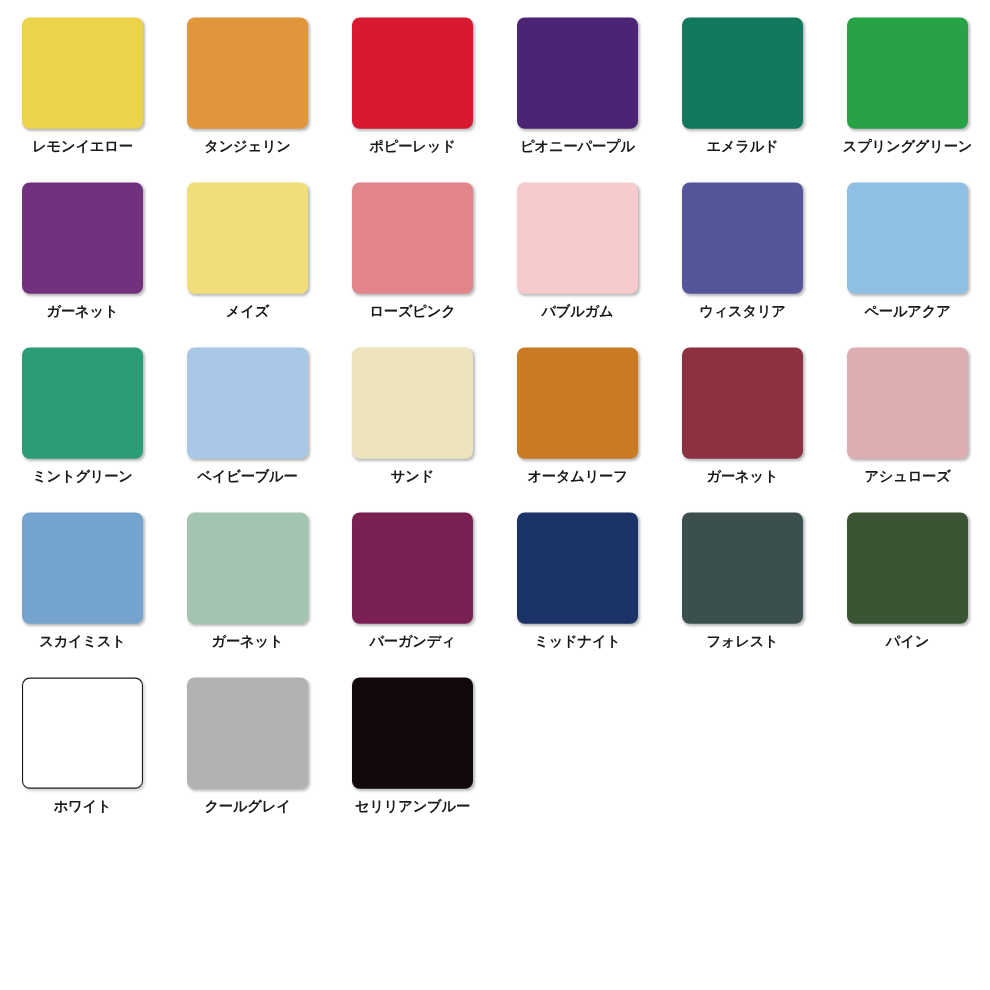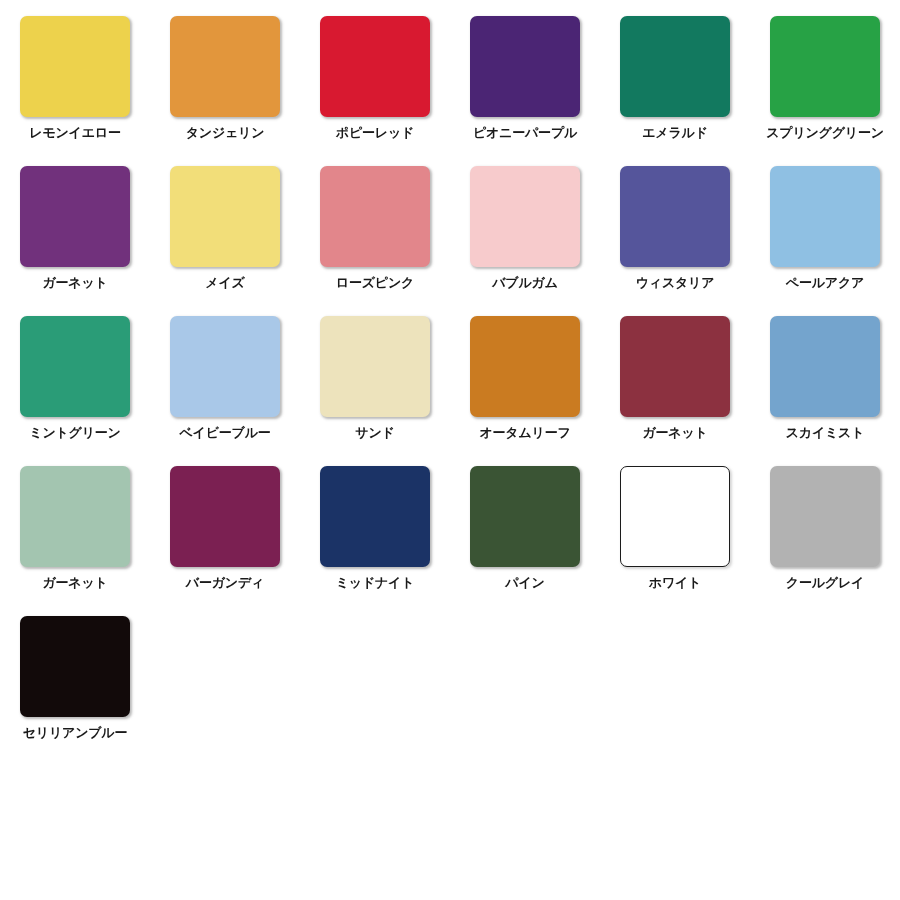--- a/index.html
+++ b/index.html
@@ -121,34 +121,42 @@
     </div>
     <div class="swatch-cell">
       <div class="swatch-chip" style="background-color: rgb(202, 123, 33);"></div>
       <div class="swatch-label">オータムリーフ</div>
     </div>
     <div class="swatch-cell">
       <div class="swatch-chip" style="background-color: rgb(140, 49, 64);"></div>
       <div class="swatch-label">ガーネット</div>
     </div>
     <div class="swatch-cell">
+      <div class="swatch-chip" style="background-color: rgb(221, 173, 178);"></div>
+      <div class="swatch-label">アシュローズ</div>
+    </div>
+    <div class="swatch-cell">
       <div class="swatch-chip" style="background-color: rgb(116, 164, 205);"></div>
       <div class="swatch-label">スカイミスト</div>
     </div>
     <div class="swatch-cell">
       <div class="swatch-chip" style="background-color: rgb(163, 197, 176);"></div>
       <div class="swatch-label">ガーネット</div>
     </div>
     <div class="swatch-cell">
       <div class="swatch-chip" style="background-color: rgb(123, 32, 82);"></div>
       <div class="swatch-label">バーガンディ</div>
     </div>
     <div class="swatch-cell">
       <div class="swatch-chip" style="background-color: rgb(27, 51, 102);"></div>
       <div class="swatch-label">ミッドナイト</div>
+    </div>
+    <div class="swatch-cell">
+      <div class="swatch-chip" style="background-color: rgb(59, 80, 78);"></div>
+      <div class="swatch-label">フォレスト</div>
     </div>
     <div class="swatch-cell">
       <div class="swatch-chip" style="background-color: rgb(58, 84, 52);"></div>
       <div class="swatch-label">パイン</div>
     </div>
     <div class="swatch-cell">
       <div class="swatch-chip outlined" style="background-color: rgb(255, 255, 255);"></div>
       <div class="swatch-label">ホワイト</div>
     </div>
     <div class="swatch-cell">

